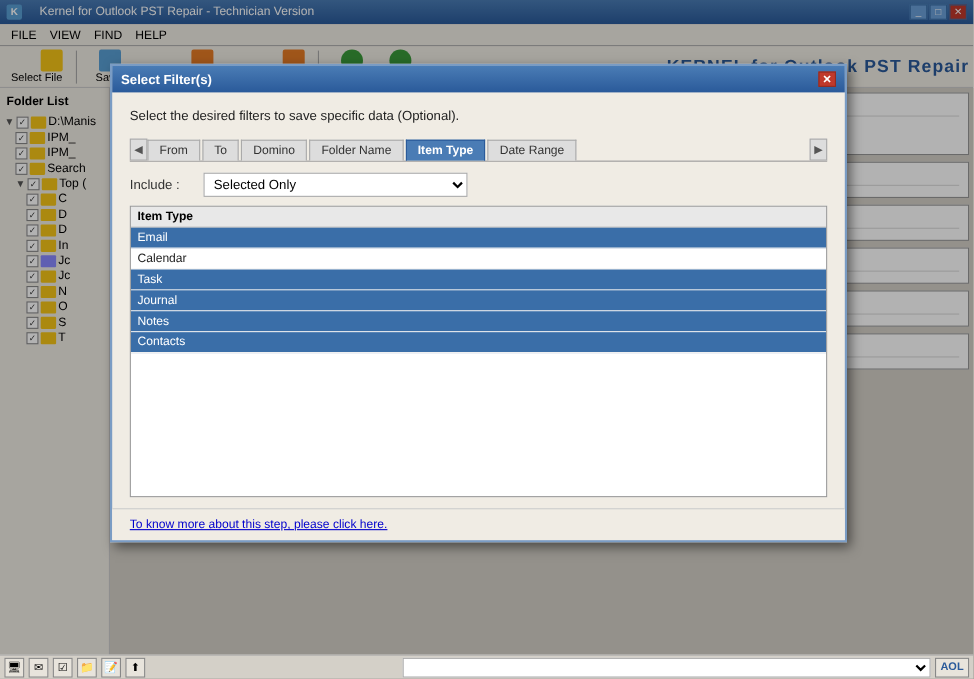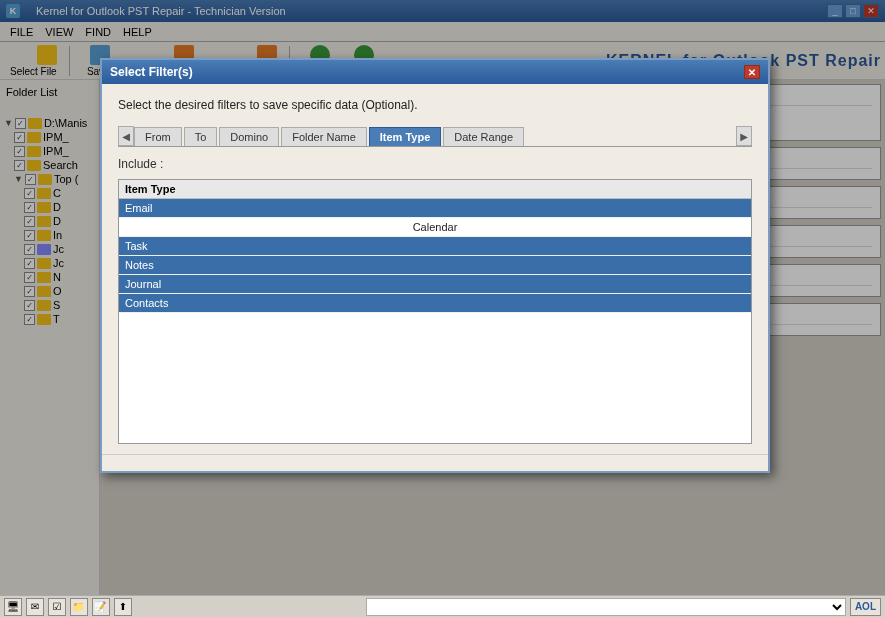--- a/index.html
+++ b/index.html
@@ -99,24 +99,24 @@
     
     .sidebar {
       width: 100px;
       background: #f0ece4;
       border-right: 1px solid #ccc;
       padding: 4px 2px;
       font-size: 11px;
       overflow-y: auto;
     }
     .sidebar-title {
-      font-weight: normal;
+      font-weight: bold;
       font-size: 11px;
       padding: 2px 4px;
-      margin-bottom: 16px;
+      margin-bottom: 4px;
     }
     .tree-item {
       display: flex;
       align-items: center;
       padding: 1px 2px;
       cursor: pointer;
       white-space: nowrap;
       overflow: hidden;
     }
     .tree-arrow { margin-right: 2px; font-size: 9px; color: #555; }
@@ -302,21 +302,21 @@
     .list-item {
       padding: 3px 6px;
       font-size: 11px;
       cursor: pointer;
       border-bottom: 1px solid #f0f0f0;
     }
     .list-item.selected {
       background: #3a6ea8;
       color: white;
     }
-    .list-item.normal { background: white; color: #222; text-align: center; }
+    .list-item.normal { background: white; color: #222; }
 
     
     .modal-footer {
       padding: 8px 16px;
       display: flex;
       align-items: center;
       justify-content: space-between;
       border-top: 1px solid #ccc;
       background: #f0ece4;
     }
@@ -551,36 +551,42 @@
         <div class="tab">To</div>
         <div class="tab">Domino</div>
         <div class="tab">Folder Name</div>
         <div class="tab active">Item Type</div>
         <div class="tab">Date Range</div>
         <div class="tab-nav-end">▶</div>
       </div>
 
       <div class="include-row">
         <span class="include-label">Include :</span>
+        <select class="include-select">
+          <option>Selected Only</option>
+          <option>All</option>
+          <option>Exclude Selected</option>
+        </select>
       </div>
 
       <div class="list-area">
         <div class="list-header">
           <span class="list-header-col">Item Type</span>
         </div>
         <div class="list-item selected">Email</div>
         <div class="list-item normal">Calendar</div>
         <div class="list-item selected">Task</div>
+        <div class="list-item selected">Journal</div>
         <div class="list-item selected">Notes</div>
-        <div class="list-item selected">Journal</div>
         <div class="list-item selected">Contacts</div>
       </div>
     </div>
 
     <div class="modal-footer">
+      <span class="footer-link">To know more about this step, please click here.</span>
     </div>
   </div>
 </div>
 
 <div class="status-bar">
   <div class="status-icon">🖥</div>
   <div class="status-icon">✉</div>
   <div class="status-icon">☑</div>
   <div class="status-icon">📁</div>
   <div class="status-icon">📝</div>

